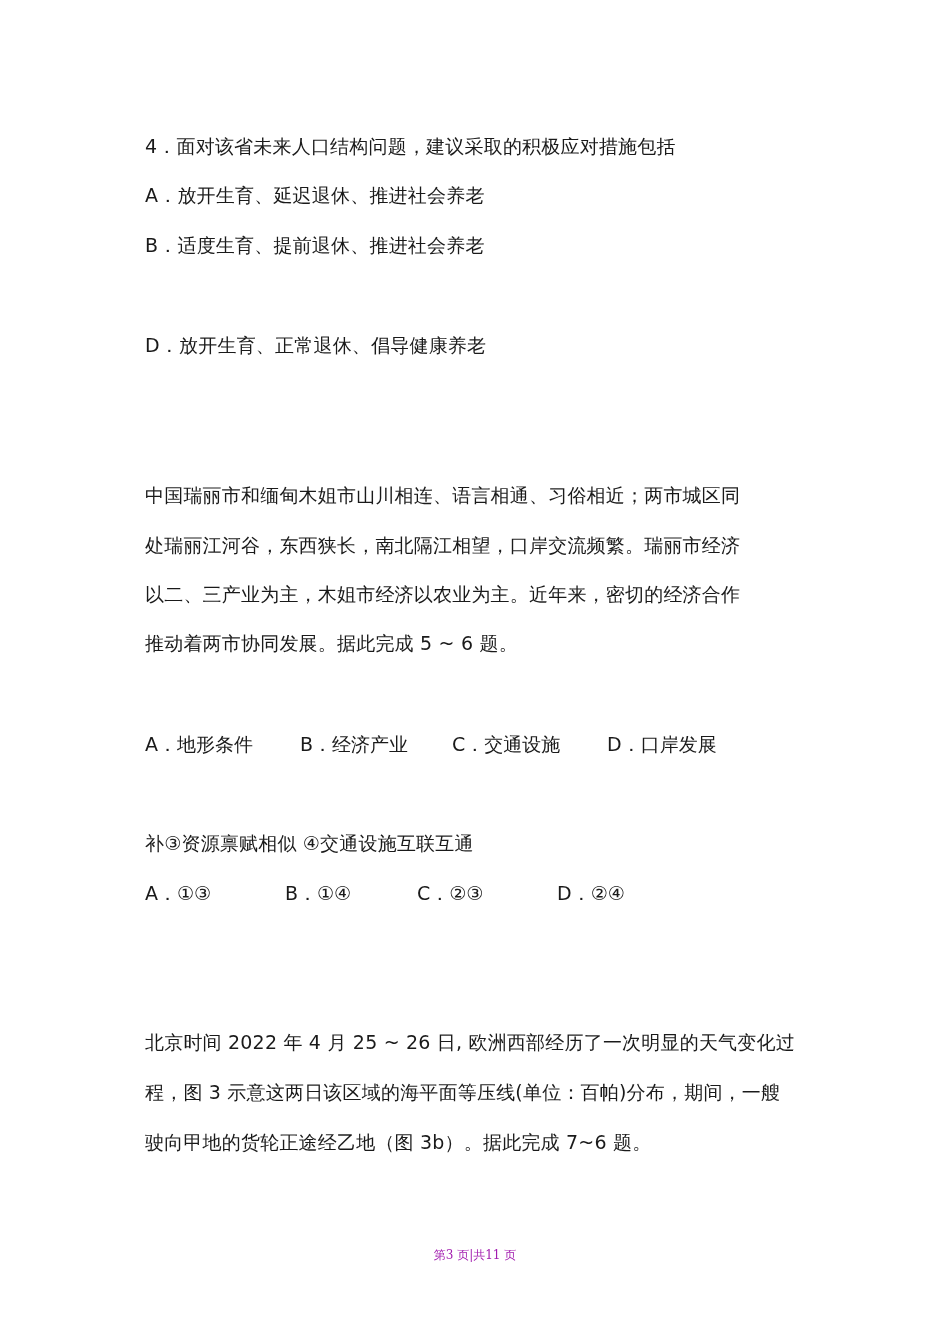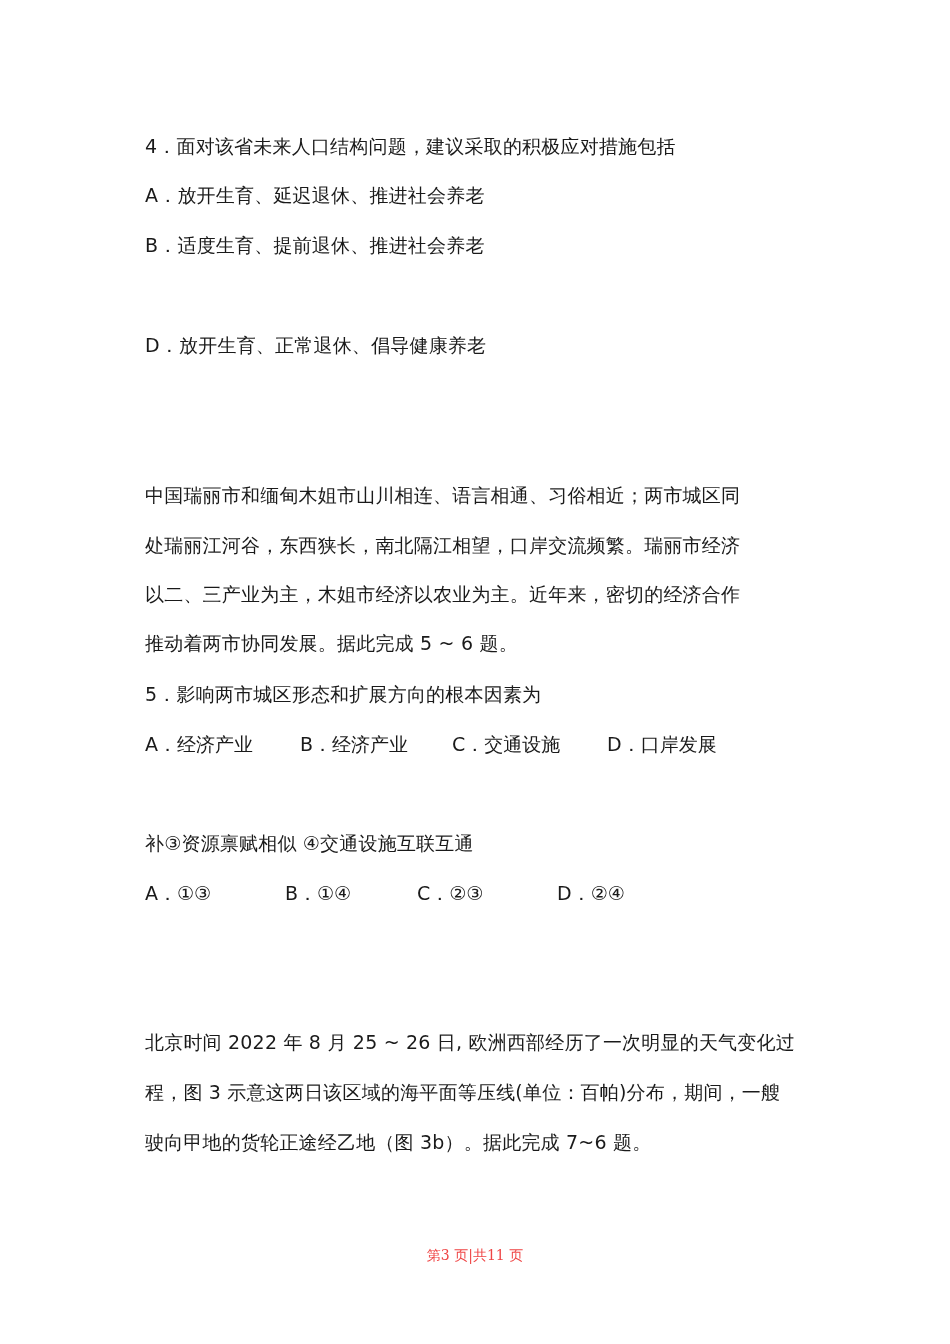--- a/index.html
+++ b/index.html
@@ -40,53 +40,52 @@
       top: 0;
       white-space: nowrap;
     }
     .footer {
       position: absolute;
       top: 1243px;
       left: 0;
       width: 950px;
       text-align: center;
       font-family: "DejaVu Serif", "Liberation Serif", serif;
-      font-size: 14px;
-      color: #ef4444;
+      font-size: 12px;
+      color: #a21caf;
     }
   </style>
 </head>
 <body>
 
 <div class="page">
 
   <div class="line" style="top:129px">4．面对该省未来人口结构问题，建议采取的积极应对措施包括</div>
   <div class="line" style="top:178px">A．放开生育、延迟退休、推进社会养老</div>
   <div class="line" style="top:228px">B．适度生育、提前退休、推进社会养老</div>
   <div class="line" style="top:478px">中国瑞丽市和缅甸木姐市山川相连、语言相通、习俗相近；两市城区同</div>
 
   <div class="line" style="top:328px">D．放开生育、正常退休、倡导健康养老</div>
   <div class="line" style="top:577px">以二、三产业为主，木姐市经济以农业为主。近年来，密切的经济合作</div>
   <div class="line" style="top:528px">处瑞丽江河谷，东西狭长，南北隔江相望，口岸交流频繁。瑞丽市经济</div>
   <div class="line" style="top:626px">推动着两市协同发展。据此完成 5 ~ 6 题。</div>
 
-  <div class="line" style="top:677px">5．影响两市城区形态和扩展方向的根本因素为</div>
   <div class="opts" style="top:727px">
-    <span class="opt" style="left:0px">A．经济产业</span>
+    <span class="opt" style="left:0px">A．地形条件</span>
     <span class="opt" style="left:155px">B．经济产业</span>
     <span class="opt" style="left:307px">C．交通设施</span>
     <span class="opt" style="left:462px">D．口岸发展</span>
   </div>
 
   <div class="line" style="top:826px">补③资源禀赋相似  ④交通设施互联互通</div>
   <div class="opts" style="top:876px">
     <span class="opt" style="left:0px">A．①③</span>
     <span class="opt" style="left:140px">B．①④</span>
     <span class="opt" style="left:272px">C．②③</span>
     <span class="opt" style="left:412px">D．②④</span>
   </div>
 
-  <div class="line" style="top:1025px">北京时间 2022 年 8 月 25 ~ 26 日, 欧洲西部经历了一次明显的天气变化过</div>
+  <div class="line" style="top:1025px">北京时间 2022 年 4 月 25 ~ 26 日, 欧洲西部经历了一次明显的天气变化过</div>
   <div class="line" style="top:1075px">程，图 3 示意这两日该区域的海平面等压线(单位：百帕)分布，期间，一艘</div>
   <div class="line" style="top:1125px">驶向甲地的货轮正途经乙地（图 3b）。据此完成 7~6 题。</div>
 
   <div class="footer">第3 页|共11 页</div>
 </div>
 
 </body></html>

